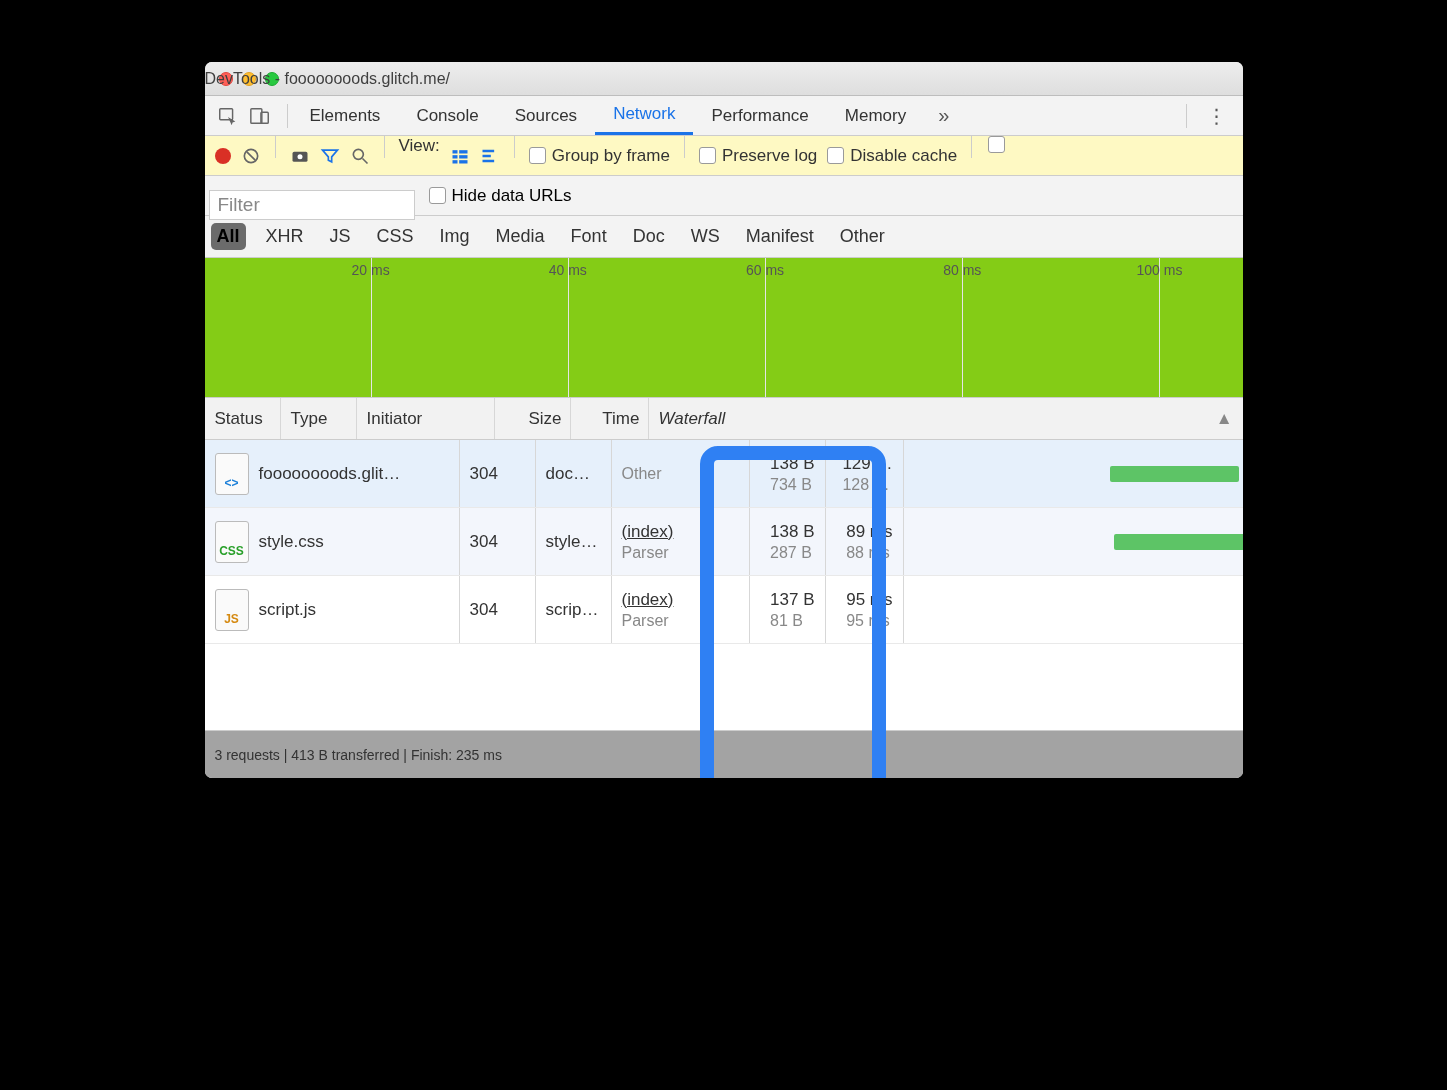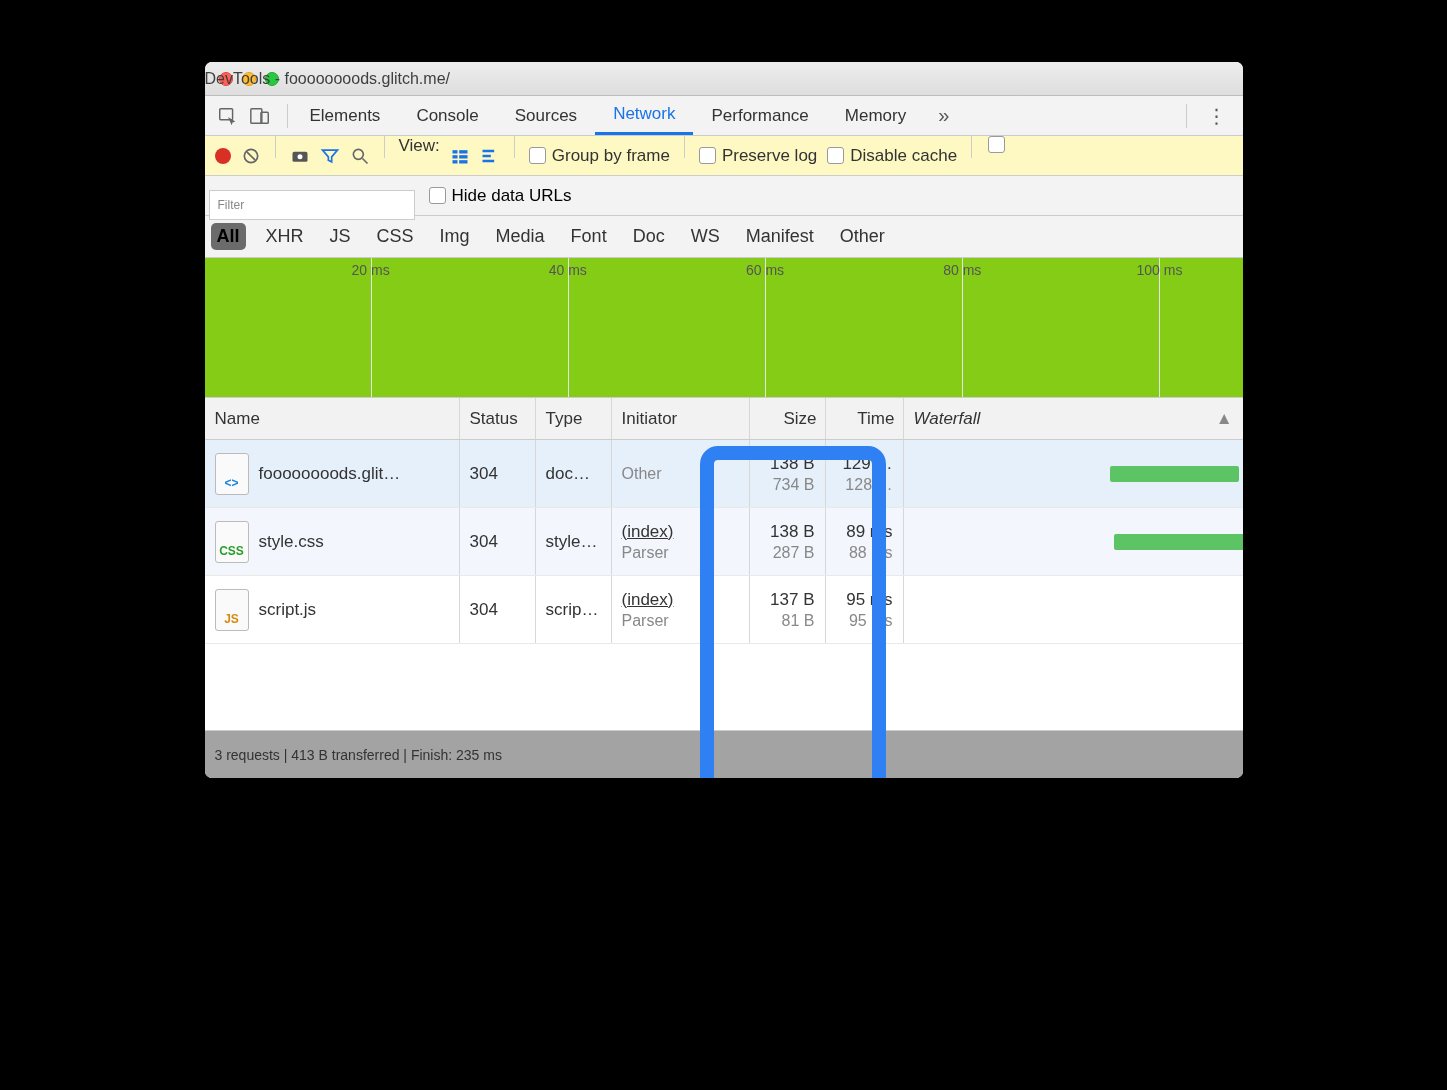--- a/index.html
+++ b/index.html
@@ -82,21 +82,21 @@
       width:17px;height:17px;border:1px solid #9a9a9a;border-radius:3px;background:#fff;
       display:inline-block; margin-right:6px; vertical-align:middle;
     }
     .chklabel{display:flex;align-items:center;gap:0px;cursor:pointer;}
     
     .filterrow{
       height: 40px; display:flex; align-items:center; border-bottom:1px solid #ccc;
       background:#f3f3f3; padding-left:0px; font-size:17px; gap:14px;
     }
     .filterinput{
-      width: 206px; height:30px; border:1px solid #ccc; background:#fff; padding:4px 8px; font-size:12px; color:#333;
+      width: 206px; height:30px; border:1px solid #ccc; background:#fff; padding:4px 8px; font-size:19px; color:#333;
       margin-left:4px;
       margin-top:19px;
     }
     .filterinput::placeholder{color:#888;}
     
     .typerow{
       height: 42px; display:flex; align-items:center; gap:14px; padding:0 6px; border-bottom:1px solid #ccc;
       background:#f3f3f3; font-size:18px; color:#333;
     }
     .chip { padding:3px 6px; border-radius:5px; cursor:pointer;}
@@ -126,21 +126,21 @@
     .col-wf{ flex:1; border-right:none; position:relative;font-style:italic;}
     .sortarrow{ margin-left:auto; color:#888;}
     .trow{
       display:flex; height:68px; align-items:stretch; border-bottom:1px solid #e9e9e9; font-size:17px; color:#333;
     }
     .trow.sel{ background:#e6f0fb;}
     .trow.alt{ background:#f3f6fc;}
     .trow .td{ padding:0 10px;}
     .td .stack{display:flex;flex-direction:column;justify-content:center;gap:2px;}
     .td .sub{color:#888;font-size:16px;}
-    .td.col-size .stack, .td.col-time .stack{align-items:flex-end;}
+    .td.col-size .stack, .td.col-time .stack{align-items:flex-start;}
     .td.col-name{gap:10px;}
     .fileicon{ width:34px;height:42px;border:1px solid #bbb;border-radius:3px;background:#fafafa;display:flex;align-items:flex-end;justify-content:center;font-size:12px;font-weight:700;padding-bottom:4px;}
     .fileicon.doc{color:#1b7fd8;}
     .fileicon.css{color:#2aa02a;}
     .fileicon.js{color:#d58a12;}
     .linky{text-decoration:underline;color:#333;cursor:pointer;}
     .wfbar{ position:absolute; height:16px; top:50%; transform:translateY(-50%); background:#5dc466; border-radius:2px;}
     
     .footer{
       height:48px; background:#a3a3a3; border-top:1px solid #ccc; display:flex; align-items:center;
@@ -306,23 +306,20 @@
     <div class="tickrow">
       <span class="tick" style="left:16%">20 ms</span>
       <span class="tick" style="left:35%">40 ms</span>
       <span class="tick" style="left:54%">60 ms</span>
       <span class="tick" style="left:73%">80 ms</span>
       <span class="tick" style="left:92%">100 ms</span>
     </div>
   </div>
 
   <div class="theadrow">
-    <div class="th col-name">
-        <span>Name</span>
-      </div>
     <div class="th col-status">
         <span>Status</span>
       </div>
     <div class="th col-type">
         <span>Type</span>
       </div>
     <div class="th col-init">
         <span>Initiator</span>
       </div>
     <div class="th col-size">

